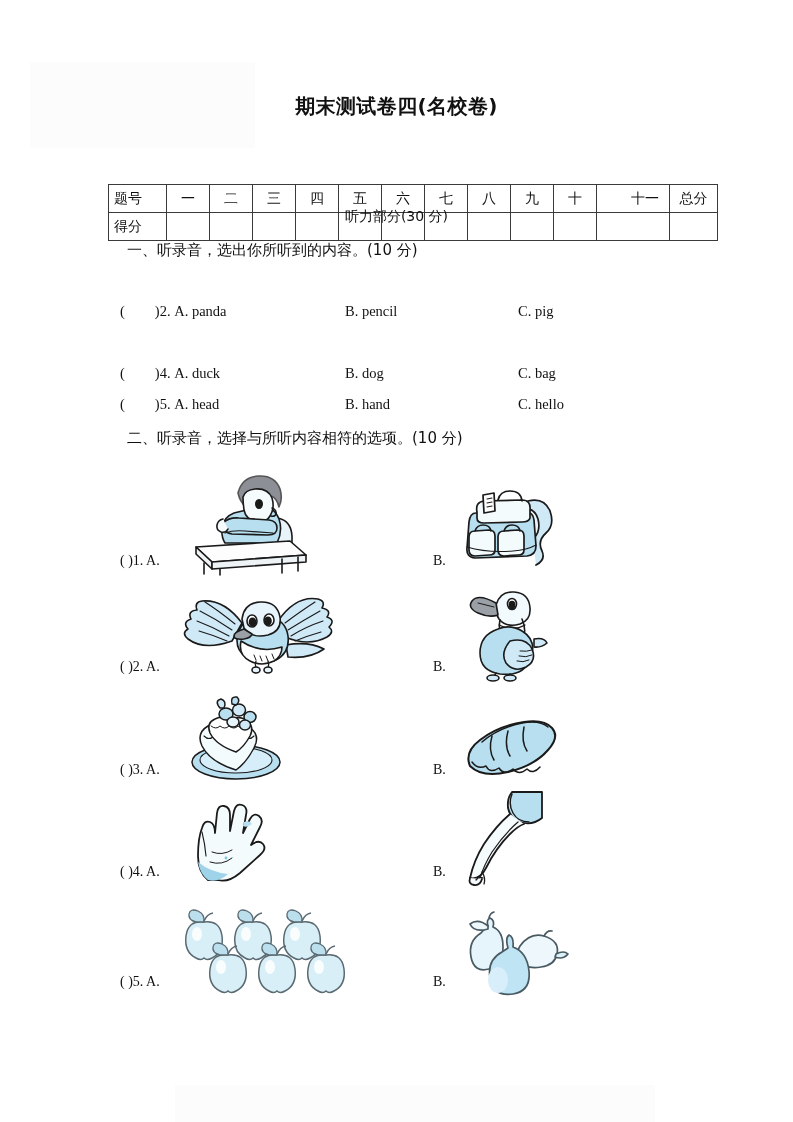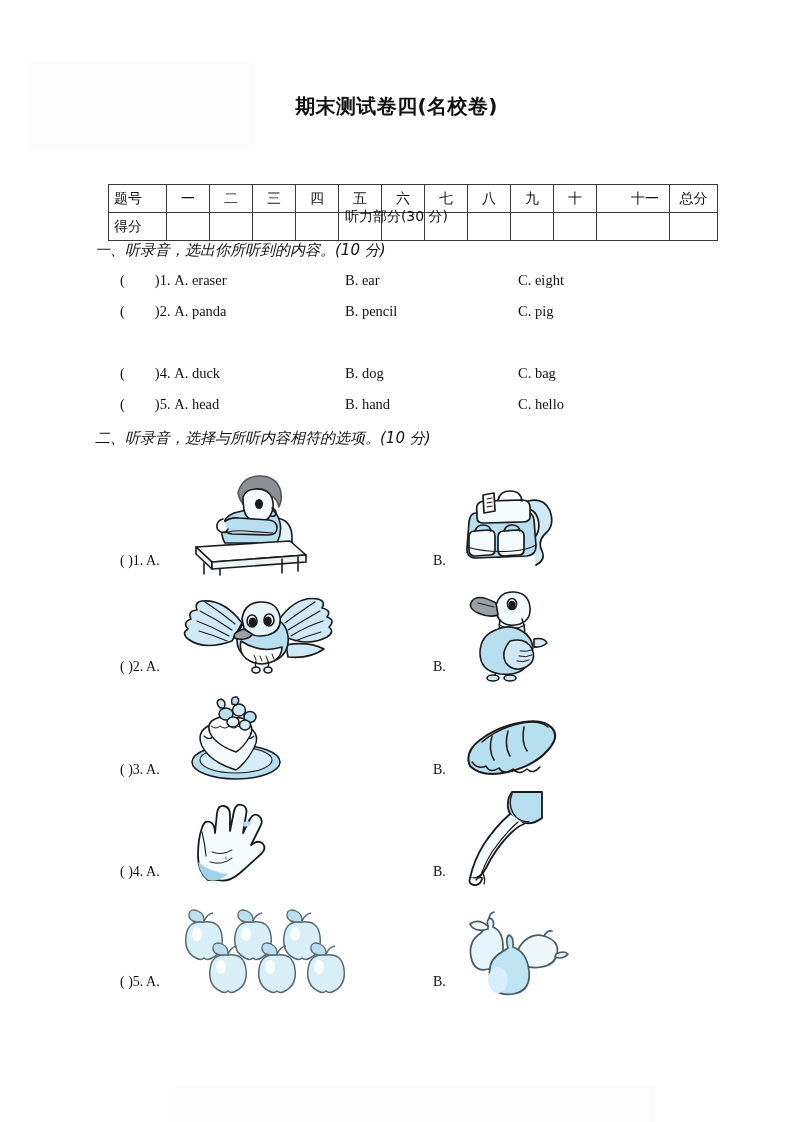--- a/index.html
+++ b/index.html
@@ -68,25 +68,24 @@
   
   .part-title {
     position: absolute;
     left: 0; width: 793px;
     text-align: center;
     font-size: 14px;
     font-family: "DejaVu Sans", "Liberation Sans", sans-serif;
   }
   .sec-head {
     position: absolute;
-    left: 95px;
+    left: 127px;
     font-size: 15px;
     font-family: "DejaVu Sans", "Liberation Sans", sans-serif;
     white-space: nowrap;
-    font-style: italic;
   }
   .qrow {
     position: absolute;
     left: 120px;
     width: 620px;
     height: 22px;
     font-size: 14.5px;
     white-space: nowrap;
   }
   .qrow .stem  { position: absolute; left: 0;   }
@@ -154,25 +153,20 @@
       <td class="num-wide"></td>
       <td class="total"></td>
     </tr>
   </tbody>
     </table>
 
   <div class="part-title" style="top:208px">听力部分(30 分)</div>
 
   <div class="sec-head" style="top:241px">一、听录音，选出你所听到的内容。(10 分)</div>
 
-  <div class="qrow" style="top:272px">
-    <span class="stem"><span>(</span><span style="display:inline-block;width:30px"></span><span>)</span><span>1.</span>&nbsp;<span>A. eraser</span></span>
-    <span class="optB">B. ear</span>
-    <span class="optC">C. eight</span>
-  </div>
 
   <div class="qrow" style="top:303px">
     <span class="stem"><span>(</span><span style="display:inline-block;width:30px"></span><span>)</span><span>2.</span>&nbsp;<span>A. panda</span></span>
     <span class="optB">B. pencil</span>
     <span class="optC">C. pig</span>
   </div>
 
 
   <div class="qrow" style="top:365px">
     <span class="stem"><span>(</span><span style="display:inline-block;width:30px"></span><span>)</span><span>4.</span>&nbsp;<span>A. duck</span></span>

